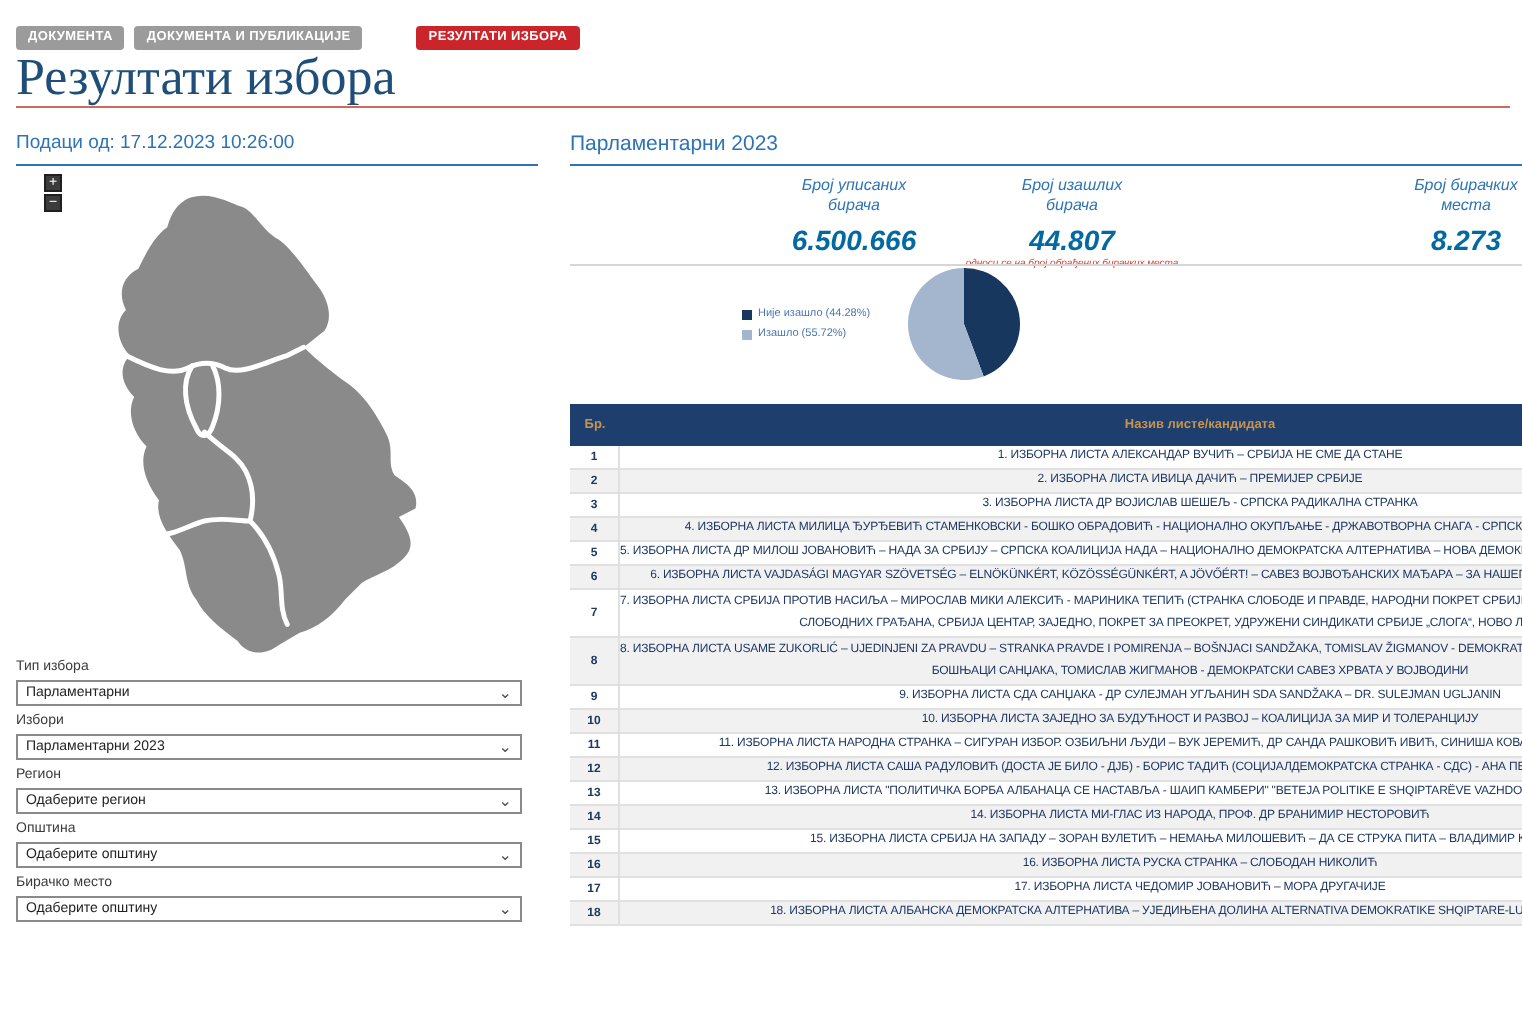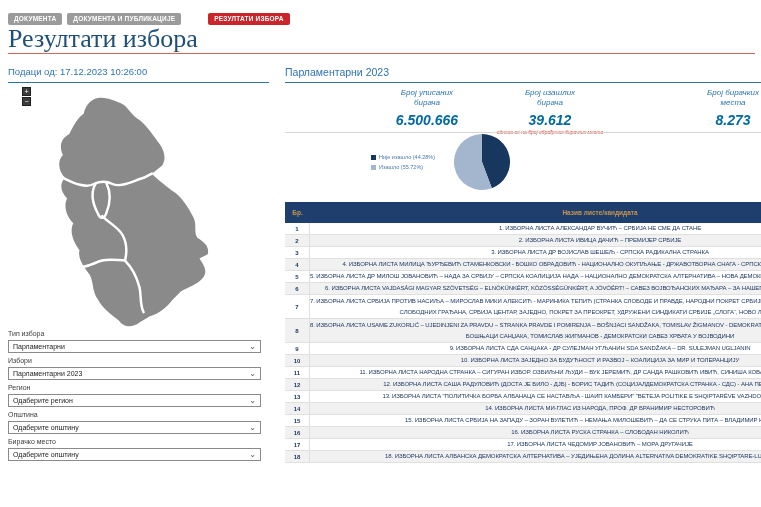--- a/index.html
+++ b/index.html
@@ -26,21 +26,21 @@
   .fgroup{margin-bottom:4px;}
   .flabel{font-size:7px;color:#3b3b3b;margin-bottom:3px;}
   .fselect{height:13px;border:1px solid #8a8a8a;background:#fff;display:flex;align-items:center;
       justify-content:space-between;padding:0 4px;font-size:7px;color:#222;cursor:pointer;box-sizing:border-box;}
   .fselect .arr{color:#555;font-size:8px;line-height:6px;}
   
   .rpanel{position:absolute;left:285px;top:66px;width:605px;}
   .r-title{color:#2e74b5;font-size:10.5px;border-bottom:1px solid #2e74b5;padding-bottom:4px;}
   .stats{position:absolute;top:22px;left:0;width:100%;height:44px;}
   .stat{position:absolute;transform:translateX(-50%);text-align:center;font-style:italic;}
-  .stat-1{left:142px;} .stat-2{left:265px;} .stat-3{left:448px;}
+  .stat-1{left:142px;} .stat-2{left:251px;} .stat-3{left:448px;}
   .stat-label{width:64px;margin:0 auto;color:#2e74b5;font-size:8px;line-height:1.25;}
   .stat-value{margin-top:4px;color:#0369a1;font-size:14px;font-weight:bold;}
   .stat-note{margin-top:1px;color:#e23c2a;font-size:5px;white-space:nowrap;}
   .stats-hr{position:absolute;top:66px;left:0;width:100%;height:1px;background:#d6d6d6;}
   
   .legend{position:absolute;left:86px;top:88px;}
   .legend-item{display:flex;align-items:center;margin-bottom:4px;}
   .legend-swatch{width:5px;height:5px;margin-right:3px;}
   .legend-label{font-size:5.5px;color:#4a78ad;white-space:nowrap;}
   .pie{position:absolute;left:167px;top:66px;}
@@ -137,21 +137,21 @@
 <div class="rpanel">
   <div class="r-title">Парламентарни 2023</div>
 
   <div class="stats">
     <div class="stat stat-1">
       <div class="stat-label">Број уписаних бирача</div>
       <div class="stat-value">6.500.666</div>
     </div>
     <div class="stat stat-2">
       <div class="stat-label">Број изашлих бирача</div>
-      <div class="stat-value">39.612</div>
+      <div class="stat-value">44.807</div>
       <div class="stat-note">односи се на број обрађених бирачких места</div>
     </div>
     <div class="stat stat-3">
       <div class="stat-label">Број бирачких места</div>
       <div class="stat-value">8.273</div>
     </div>
   </div>
   <div class="stats-hr"></div>
 
   <div class="legend">

